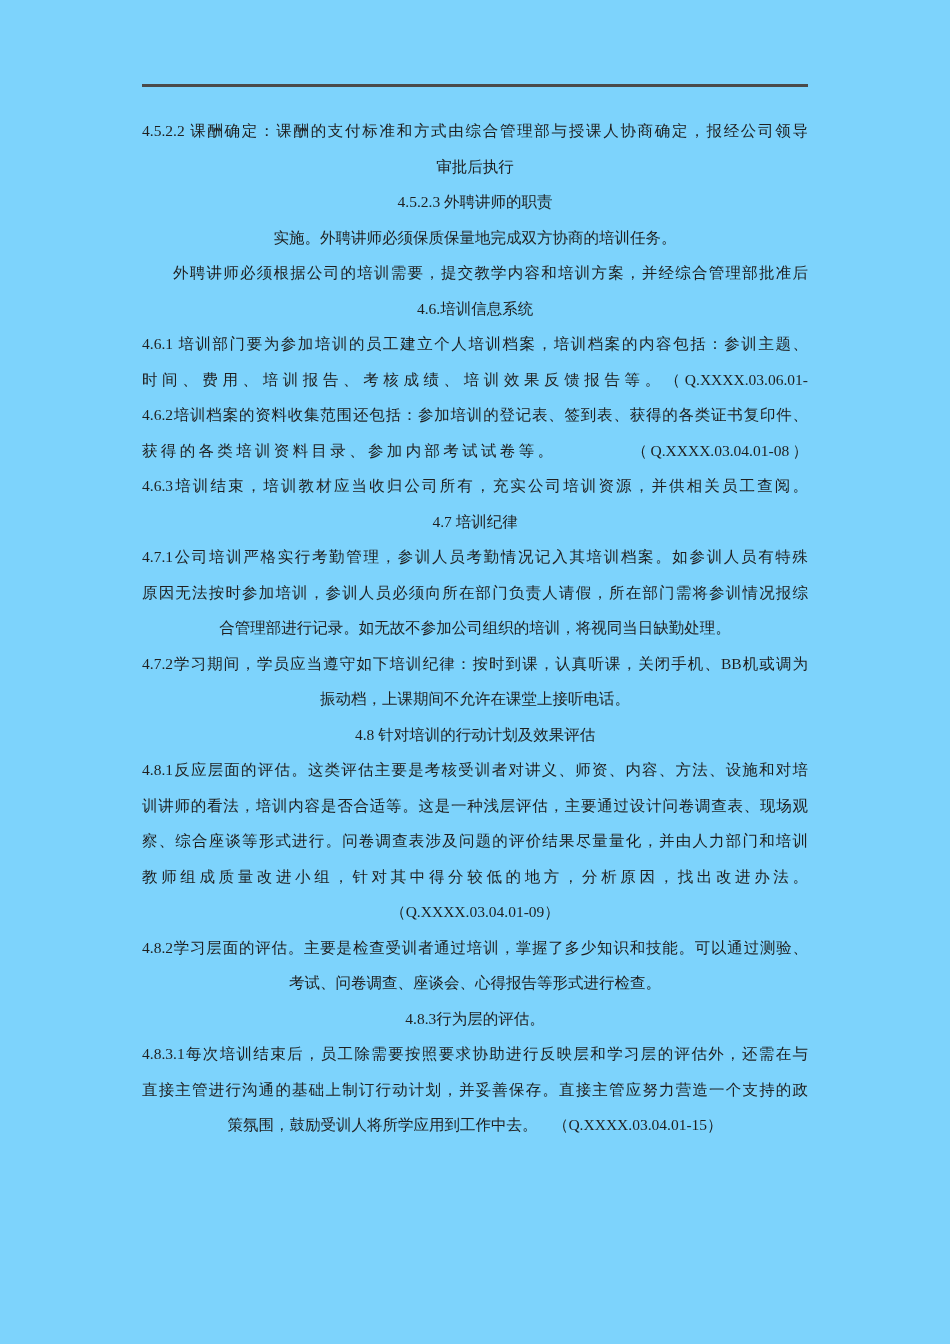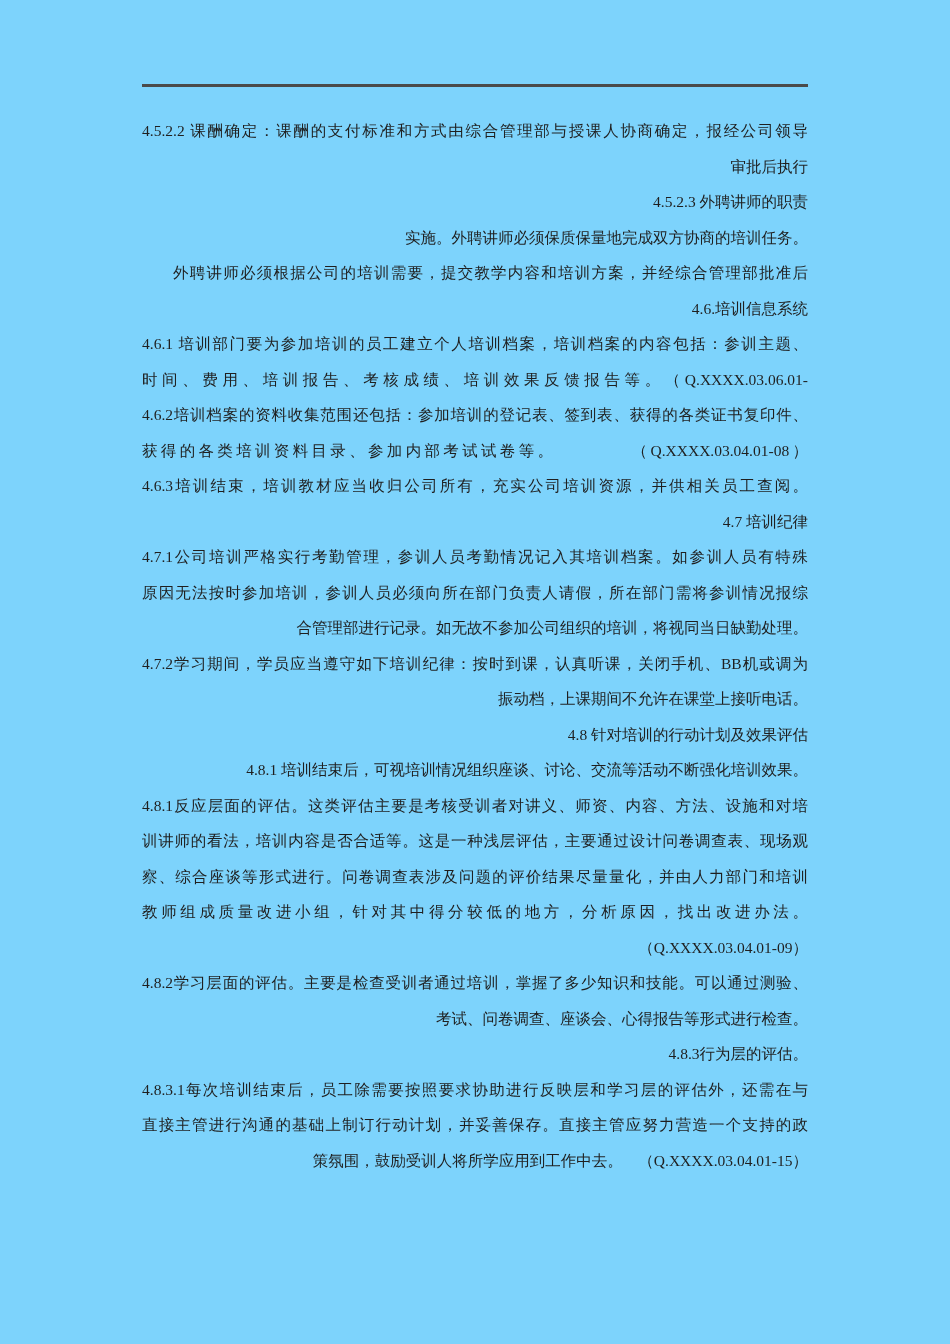--- a/index.html
+++ b/index.html
@@ -28,21 +28,21 @@
     left: 142px;
     top: 113px;
     width: 666px;
     font-size: 15.5px;
   }
   .line {
     height: 35.5px;
     line-height: 35.5px;
     white-space: pre-wrap;
     overflow: hidden;
-    text-align: right;
+    text-align: center;
   }
   .line.justify {
     text-align: justify;
     text-align-last: justify;
     text-justify: inter-character;
   }
   .line.indent {
     text-indent: 31px;
   }
   .bold {
@@ -66,21 +66,20 @@
       <div class="line justify"><span class="">4.6.2培训档案的资料收集范围还包括：参加培训的登记表、签到表、获得的各类证书复印件、</span></div>
       <div class="line justify"><span class="">获得的各类培训资料目录、参加内部考试试卷等。　　　　（Q.XXXX.03.04.01-08）</span></div>
       <div class="line justify"><span class="">4.6.3培训结束，培训教材应当收归公司所有，充实公司培训资源，并供相关员工查阅。</span></div>
       <div class="line"><span class="bold">4.7 培训纪律</span></div>
       <div class="line justify"><span class="">4.7.1公司培训严格实行考勤管理，参训人员考勤情况记入其培训档案。如参训人员有特殊</span></div>
       <div class="line justify"><span class="">原因无法按时参加培训，参训人员必须向所在部门负责人请假，所在部门需将参训情况报综</span></div>
       <div class="line"><span class="">合管理部进行记录。如无故不参加公司组织的培训，将视同当日缺勤处理。</span></div>
       <div class="line justify"><span class="">4.7.2学习期间，学员应当遵守如下培训纪律：按时到课，认真听课，关闭手机、BB机或调为</span></div>
       <div class="line"><span class="">振动档，上课期间不允许在课堂上接听电话。</span></div>
       <div class="line"><span class="bold">4.8 针对培训的行动计划及效果评估</span></div>
-      <div class="line"><span class="bold">4.8.1 </span><span class="">培训结束后，可视培训情况组织座谈、讨论、交流等活动不断强化培训效果。</span></div>
       <div class="line justify"><span class="">4.8.1反应层面的评估。这类评估主要是考核受训者对讲义、师资、内容、方法、设施和对培</span></div>
       <div class="line justify"><span class="">训讲师的看法，培训内容是否合适等。这是一种浅层评估，主要通过设计问卷调查表、现场观</span></div>
       <div class="line justify"><span class="">察、综合座谈等形式进行。问卷调查表涉及问题的评价结果尽量量化，并由人力部门和培训</span></div>
       <div class="line justify"><span class="">教师组成质量改进小组，针对其中得分较低的地方，分析原因，找出改进办法。</span></div>
       <div class="line"><span class="">（Q.XXXX.03.04.01-09）</span></div>
       <div class="line justify"><span class="">4.8.2学习层面的评估。主要是检查受训者通过培训，掌握了多少知识和技能。可以通过测验、</span></div>
       <div class="line"><span class="">考试、问卷调查、座谈会、心得报告等形式进行检查。</span></div>
       <div class="line"><span class="">4.8.3行为层的评估。</span></div>
       <div class="line justify"><span class="">4.8.3.1每次培训结束后，员工除需要按照要求协助进行反映层和学习层的评估外，还需在与</span></div>
       <div class="line justify"><span class="">直接主管进行沟通的基础上制订行动计划，并妥善保存。直接主管应努力营造一个支持的政</span></div>

